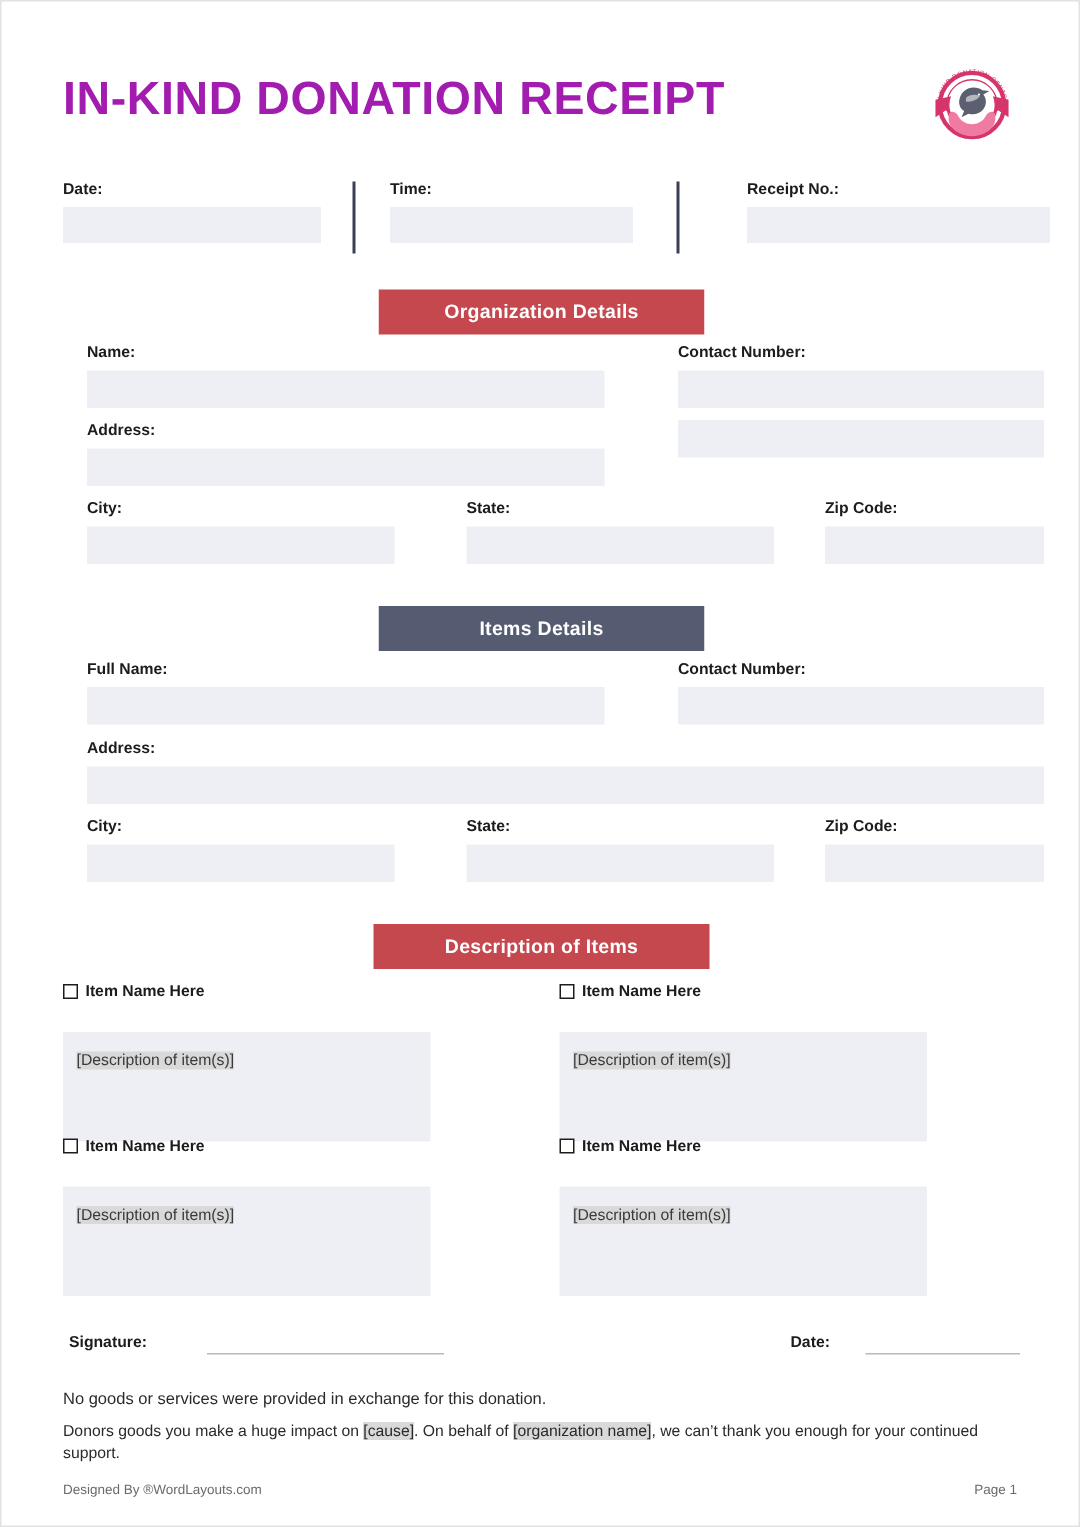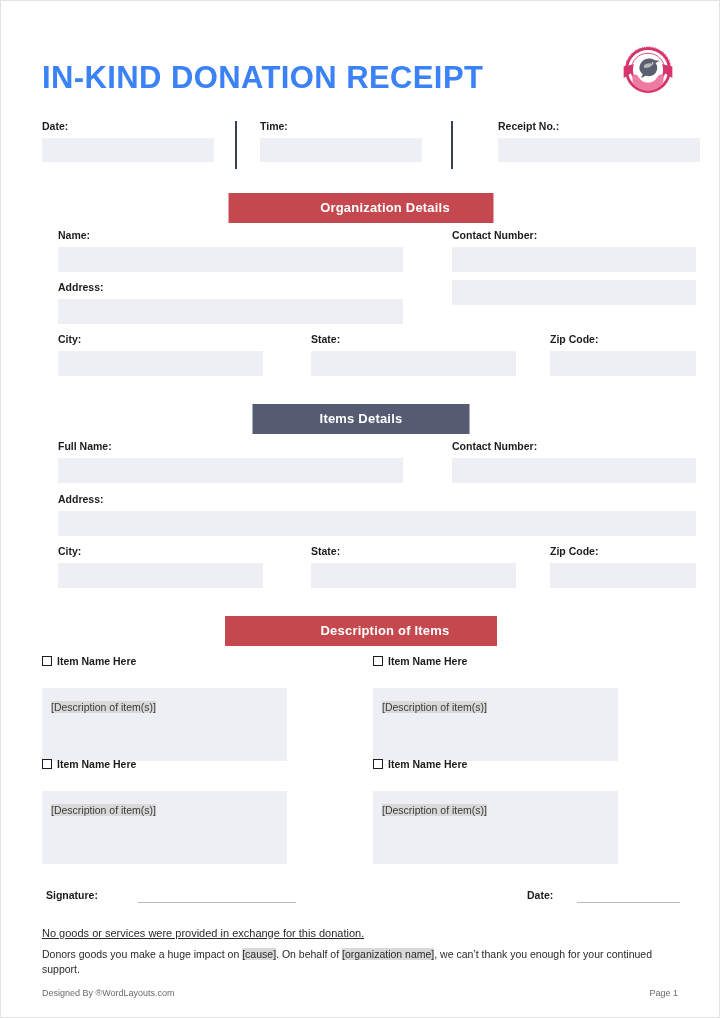--- a/index.html
+++ b/index.html
@@ -36,24 +36,23 @@
     width: 638px;
     height: 66px;
   }
   .doc-title {
     position: absolute;
     left: 0;
     top: 0;
     font-size: 31px;
     font-weight: bold;
     letter-spacing: 0.4px;
-    color: #3b82f6;
+    color: #a21caf;
     white-space: nowrap;
     line-height: 38px;
-    margin-top: 12px;
   }
   .logo {
     position: absolute;
     right: 3px;
     top: -6px;
     width: 58px;
     height: 58px;
   }
 
   
@@ -95,21 +94,21 @@
     transform: translateX(-50%);
     width: 217px;
     height: 30px;
     line-height: 30px;
     text-align: center;
     color: #ffffff;
     font-size: 13px;
     font-weight: bold;
     letter-spacing: 0.2px;
   }
-  .banner-red   { background: #c5484f; padding-left: 48px; }
+  .banner-red   { background: #c5484f; }
   .banner-slate { background: #555c72; }
 
   
   .frow { position: absolute; left: 16px; width: 638px; }
   .fcell { position: absolute; top: 0; }
   .fcell .lbl {
     font-size: 10.5px;
     font-weight: bold;
     color: #1c1c1c;
     line-height: 14px;
@@ -176,21 +175,20 @@
     background: #b9b9b9;
   }
 
   
   .foot { position: absolute; left: 0; width: 638px; }
   .foot-l1 {
     top: 925px;
     font-size: 11px;
     color: #2a2a2a;
     line-height: 15px;
-    text-decoration: underline;
   }
   .foot-l2 {
     top: 946px;
     font-size: 10.5px;
     color: #2a2a2a;
     line-height: 15px;
     width: 614px;
   }
   .hl { background: #d9d9d9; }
   .credits {

